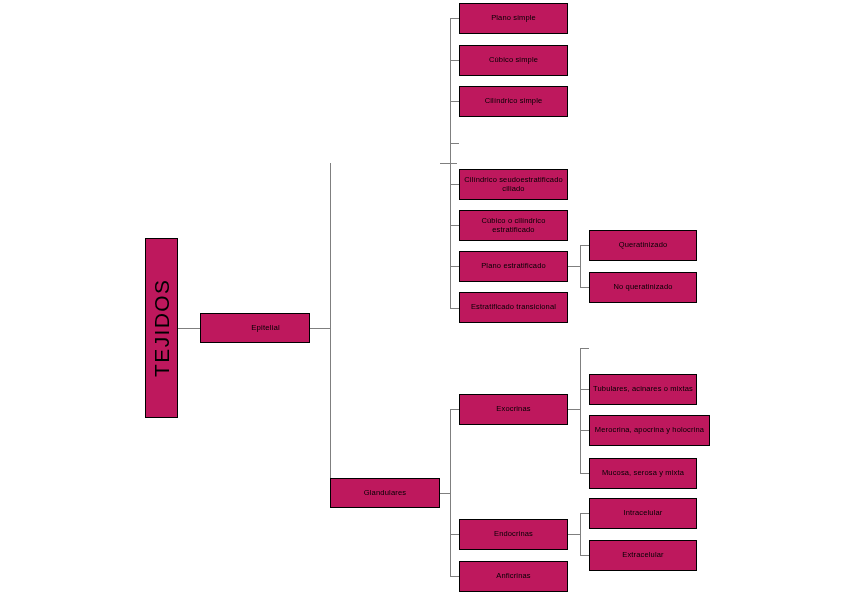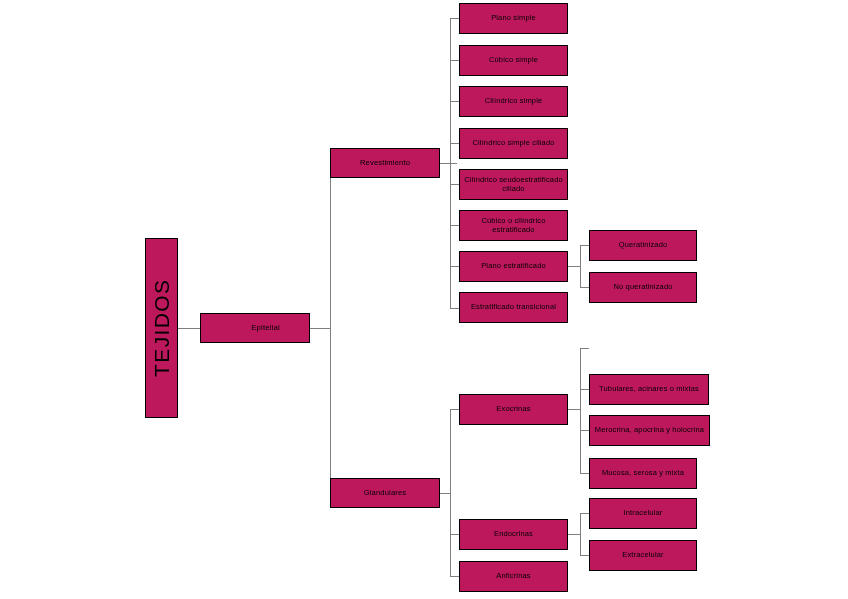--- a/index.html
+++ b/index.html
@@ -106,38 +106,32 @@
   <div class="connector h" style="left:580px; top:555px; width:9px;"></div>
 
   <div class="node root" style="left:145px; top:238px; width:33px; height:180px;">
     <span>TEJIDOS</span>
   </div>
 
   <div class="node lvl1" style="left:200px; top:313px; width:110px; height:30px;padding-left:24px;">
     <span>Epitelial</span>
   </div>
 
-  <div class="node lvl2" style="left:330px; top:148px; width:110px; height:30px;">
-    <span>Revestimiento</span>
-  </div>
   <div class="node lvl2" style="left:330px; top:478px; width:110px; height:30px;">
     <span>Glandulares</span>
   </div>
 
   <div class="node" style="left:459px; top:3px; width:109px; height:31px;">
     <span>Plano simple</span>
   </div>
   <div class="node" style="left:459px; top:45px; width:109px; height:31px;">
     <span>Cúbico simple</span>
   </div>
   <div class="node" style="left:459px; top:86px; width:109px; height:31px;">
     <span>Cilíndrico simple</span>
-  </div>
-  <div class="node" style="left:459px; top:128px; width:109px; height:31px;">
-    <span>Cilíndrico simple ciliado</span>
   </div>
   <div class="node" style="left:459px; top:169px; width:109px; height:31px;">
     <span>Cilíndrico seudoestratificado ciliado</span>
   </div>
   <div class="node" style="left:459px; top:210px; width:109px; height:31px;">
     <span>Cúbico o cilíndrico estratificado</span>
   </div>
   <div class="node" style="left:459px; top:251px; width:109px; height:31px;">
     <span>Plano estratificado</span>
   </div>
@@ -155,21 +149,21 @@
   <div class="node" style="left:459px; top:394px; width:109px; height:31px;">
     <span>Exocrinas</span>
   </div>
   <div class="node" style="left:459px; top:519px; width:109px; height:31px;">
     <span>Endocrinas</span>
   </div>
   <div class="node" style="left:459px; top:561px; width:109px; height:31px;">
     <span>Anficrinas</span>
   </div>
 
-  <div class="node" style="left:589px; top:374px; width:120px; height:31px;">
+  <div class="node" style="left:589px; top:374px; width:108px; height:31px;">
     <span>Tubulares, acinares o mixtas</span>
   </div>
   <div class="node" style="left:589px; top:415px; width:121px; height:31px;">
     <span>Merocrina, apocrina y holocrina</span>
   </div>
   <div class="node" style="left:589px; top:458px; width:108px; height:31px;">
     <span>Mucosa, serosa y mixta</span>
   </div>
 
   <div class="node" style="left:589px; top:498px; width:108px; height:31px;">

